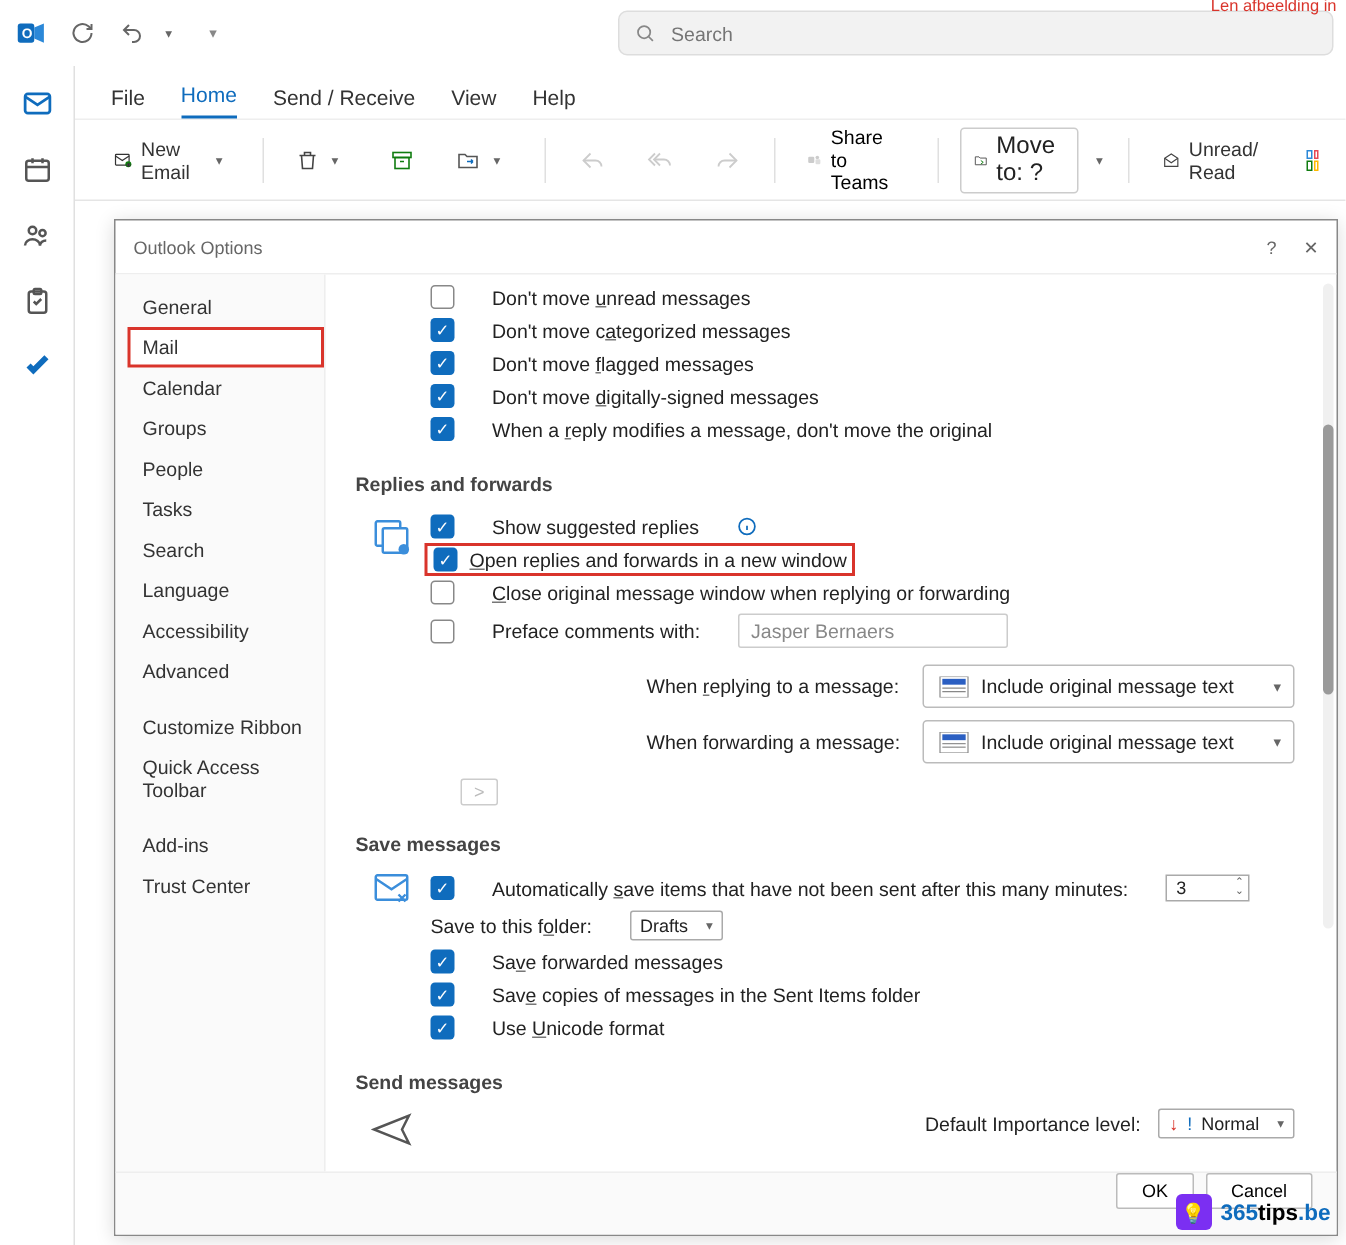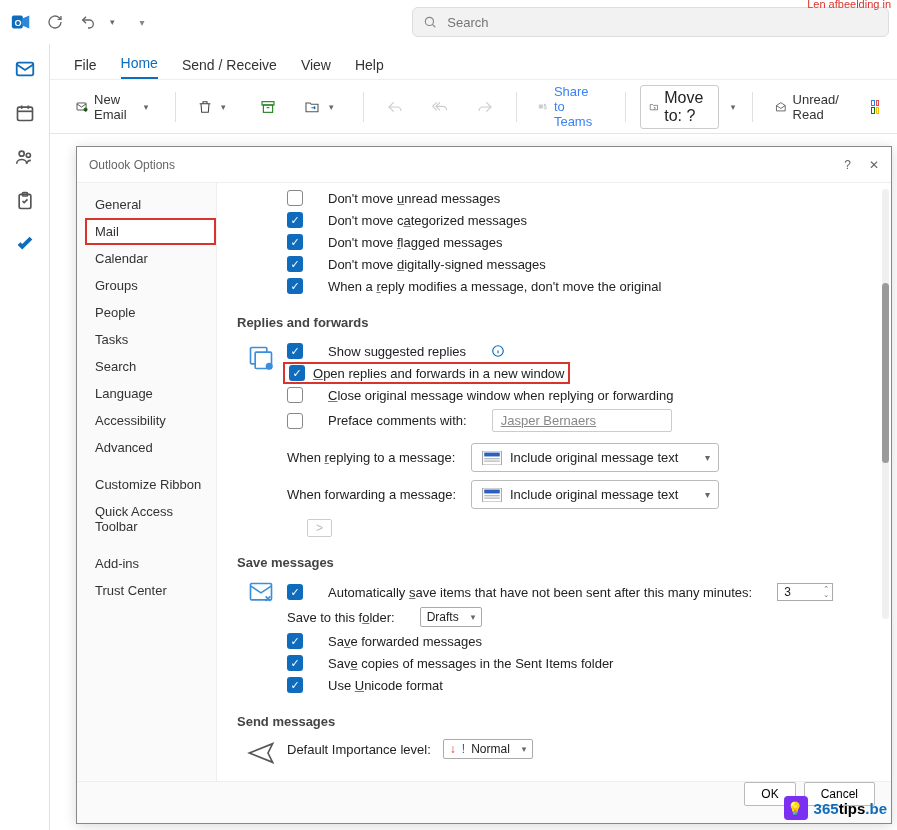--- a/index.html
+++ b/index.html
@@ -19,21 +19,21 @@
   
   
   .main { position:absolute; left:50px; top:44px; right:0; bottom:0; }
   .tabs { height:36px; display:flex; align-items:flex-end; gap:24px; padding:0 24px; border-bottom:1px solid #eee;}
   .tab { font-size:14px; color:#333; padding:6px 0; cursor:pointer;}
   .tab.active { color:#0F6CBD; border-bottom:2px solid #0F6CBD; font-weight:500;}
   
   .ribbon { height:54px; display:flex; align-items:center; padding:0 18px; gap:10px; border-bottom:1px solid #e5e5e5;}
   .ribbon-sep { width:1px; height:30px; background:#e0e0e0; margin:0 4px;}
   .ribbon-btn { display:flex; align-items:center; gap:6px; padding:4px 8px; border-radius:4px; font-size:13px; color:#333; }
-  .ribbon-btn.disabled { color:#3b82f6; }
+  .ribbon-btn.disabled { color:#000000; }
   .move-select { border:1px solid #ccc; border-radius:3px; padding:3px 8px; display:flex; align-items:center; gap:6px; font-size:13px; width:105px;}
   .small-drop { width:14px; color:#666; font-size:9px; padding:0 2px;}
   .grid-icon { width:14px; height:14px; display:grid; grid-template-columns:1fr 1fr; grid-template-rows:1fr 1fr; gap:1px;}
   .grid-icon div{ border:1px solid;}
   .grid-icon .c1{border-color:#2B88D8} .grid-icon .c2{border-color:#E74856} .grid-icon .c3{border-color:#107C10} .grid-icon .c4{border-color:#FFB900}
   
   
   .dialog { position:absolute; left:76px; top:146px; width:816px; height:678px; border:1px solid #888; background:#fff; box-shadow:0 2px 12px rgba(0,0,0,.15);}
   .dialog-title { height:36px; display:flex; align-items:center; padding:0 12px; font-size:12px; color:#666; border-bottom:1px solid #eee;}
   .dialog-title .right { margin-left:auto; display:flex; gap:18px; color:#666;}
@@ -50,22 +50,22 @@
   .chk { width:16px; height:16px; border-radius:3px; display:flex; align-items:center; justify-content:center; font-size:11px; color:#fff; flex-shrink:0;}
   .chk.on { background:#0F6CBD; }
   .chk.off { border:1.5px solid #888; background:#fff;}
   
   .section-hdr { font-weight:600; font-size:13px; color:#444; margin:18px 0 10px 0;}
   .section-icon { width:28px; height:28px; position:absolute; }
   .under { text-decoration:underline; text-decoration-color:#777; text-decoration-thickness:1px;}
   
   .highlight-box { border:2.5px solid #d9342b; padding:1px 4px; display:inline-flex; align-items:center; gap:8px; margin-left:46px;}
   
-  .field-row { display:flex; align-items:center; gap:12px; margin:8px 0 0 50px; font-size:13px;}
-  .txt-input { border:1px solid #ccc; border-radius:2px; padding:3px 8px; color:#888; font-size:13px; width:180px;text-decoration:underline;}
+  .field-row { display:flex; align-items:center; gap:12px; margin:8px 0 0 50px; font-size:13px;justify-content:flex-end;}
+  .txt-input { border:1px solid #ccc; border-radius:2px; padding:3px 8px; color:#888; font-size:13px; width:180px;}
   .sel-wide { border:1px solid #bbb; border-radius:3px; padding:6px 10px; display:flex; align-items:center; gap:8px; width:248px; position:relative;}
   .sel-wide::after{content:"▾"; position:absolute; right:8px; color:#666; font-size:10px;}
   .sel-icon { width:20px; height:14px; flex-shrink:0;}
   .sel-small { border:1px solid #aaa; border-radius:2px; padding:2px 6px; display:flex; align-items:center; gap:6px; font-size:12px;}
   .sel-small::after{content:"▾"; margin-left:6px; font-size:9px; color:#666;}
   .spin { border:1px solid #aaa; width:56px; padding:1px 6px; display:flex; align-items:center; font-size:12px; position:relative;}
   .spin::after{content:"⌃\A⌄"; white-space:pre; position:absolute; right:3px; font-size:7px; line-height:6px; color:#666;}
   
   .hint { color:#999; font-size:12px; margin-left:70px; display:flex; align-items:center; gap:10px;}
   .hint-box{border:1px solid #ccc; padding:1px 8px; color:#bbb; border-radius:2px;}

